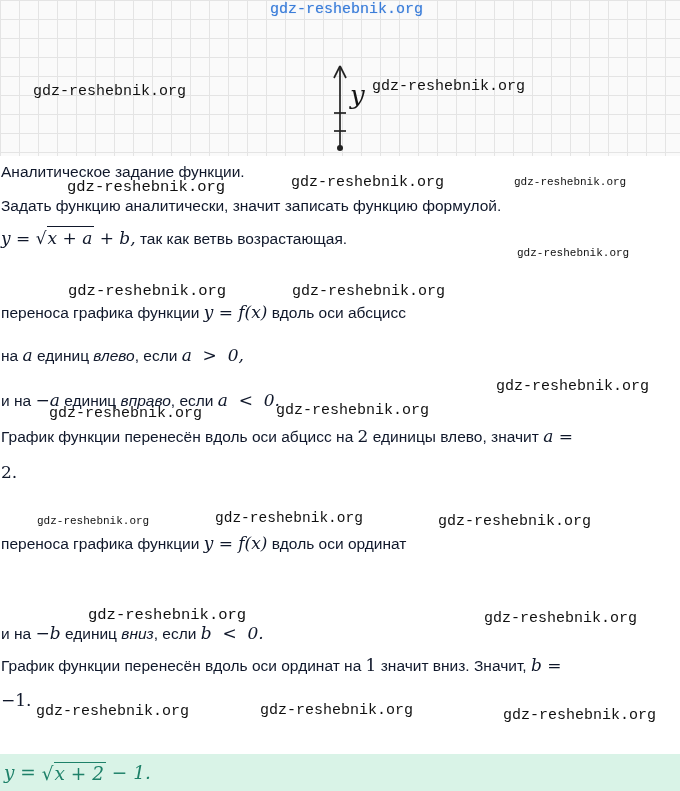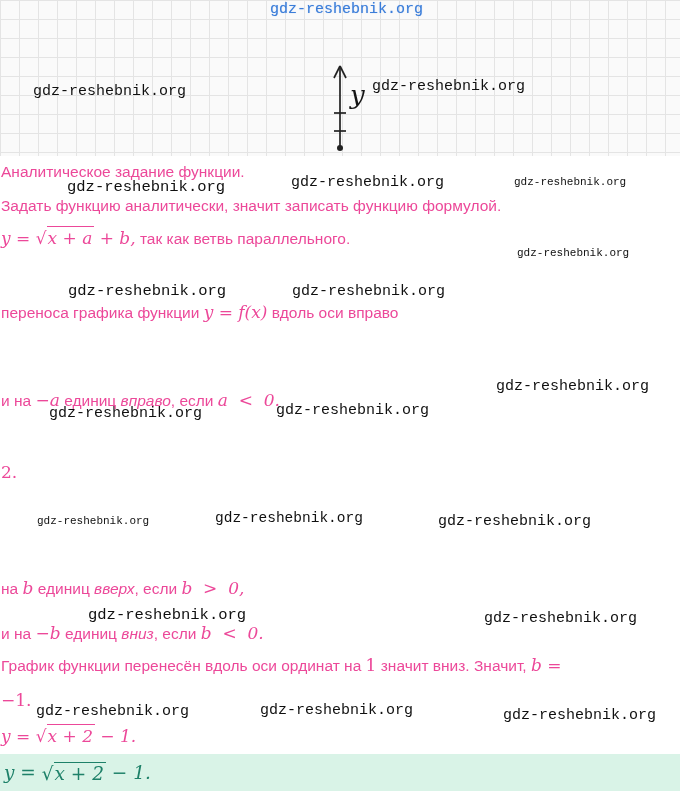--- a/index.html
+++ b/index.html
@@ -23,21 +23,21 @@
   }
   
   .wm{
     position:absolute;white-space:nowrap;color:#101010;
     font-family:Liberation Mono, monospace;line-height:1.1;
   }
   .wm-blue{color:#3b7dd8;text-shadow:0 0 1px rgba(90,150,235,.55);}
   
   .tline{
     position:absolute;left:1px;white-space:pre;
-    font-size:15.5px;line-height:22px;color:#ec4899;
+    font-size:15.5px;line-height:22px;color:#0f172a;
   }
   .seg-r{font-family:"Liberation Sans",sans-serif;}
   .seg-em{font-family:"Liberation Sans",sans-serif;font-style:italic;}
   .seg-m{font-family:"DejaVu Serif",serif;font-style:italic;font-size:17px;}
   .seg-m2{font-family:"DejaVu Serif",serif;font-style:normal;font-size:17px;}
   .q{font-family:"DejaVu Serif",serif;font-style:italic;font-size:17px;white-space:pre;}
   .q-sign{font-style:normal;}
   .q-rad{display:inline-block;border-top:1.4px solid currentColor;padding:0 2px 0 1px;}
   
   .answer{
@@ -81,25 +81,26 @@
   <span class="wm" style="left:215px;top:511px;font-size:14.5px">gdz-reshebnik.org</span>
   <span class="wm" style="left:438px;top:514px;font-size:15px">gdz-reshebnik.org</span>
   <span class="wm" style="left:88px;top:607px;font-size:15.5px">gdz-reshebnik.org</span>
   <span class="wm" style="left:484px;top:611px;font-size:15px">gdz-reshebnik.org</span>
   <span class="wm" style="left:36px;top:704px;font-size:15px">gdz-reshebnik.org</span>
   <span class="wm" style="left:260px;top:703px;font-size:15px">gdz-reshebnik.org</span>
   <span class="wm" style="left:503px;top:708px;font-size:15px">gdz-reshebnik.org</span>
 
   <div class="tline" style="top:161px"><span class="seg-r">Аналитическое задание функции.</span></div>
   <div class="tline" style="top:195px"><span class="seg-r">Задать функцию аналитически, значит записать функцию формулой.</span></div>
-  <div class="tline" style="top:226px"><span class="seg-m">y = </span><span class="q"><span class="q-sign">√</span><span class="q-rad">x + a</span></span><span class="seg-m"> + b,</span><span class="seg-r"> так как ветвь параллельного.</span></div>
-  <div class="tline" style="top:301px"><span class="seg-r">переноса графика функции </span><span class="seg-m">y = f(x)</span><span class="seg-r"> вдоль оси вправо</span></div>
+  <div class="tline" style="top:226px"><span class="seg-m">y = </span><span class="q"><span class="q-sign">√</span><span class="q-rad">x + a</span></span><span class="seg-m"> + b,</span><span class="seg-r"> так как ветвь возрастающая.</span></div>
+  <div class="tline" style="top:301px"><span class="seg-r">переноса графика функции </span><span class="seg-m">y = f(x)</span><span class="seg-r"> вдоль оси абсцисс</span></div>
+  <div class="tline" style="top:344px"><span class="seg-r">на </span><span class="seg-m">a</span><span class="seg-r"> единиц </span><span class="seg-em">влево</span><span class="seg-r">, если </span><span class="seg-m">a  &gt;  0,</span></div>
   <div class="tline" style="top:389px"><span class="seg-r">и на </span><span class="seg-m">−a</span><span class="seg-r"> единиц </span><span class="seg-em">вправо</span><span class="seg-r">, если </span><span class="seg-m">a  &lt;  0.</span></div>
+  <div class="tline" style="top:425px"><span class="seg-r">График функции перенесён вдоль оси абцисс на </span><span class="seg-m2">2</span><span class="seg-r"> единицы влево, значит </span><span class="seg-m">a =</span></div>
   <div class="tline" style="top:461px"><span class="seg-m2">2.</span></div>
-  <div class="tline" style="top:577px"><span class="seg-r">на </span><span class="seg-m">b</span><span class="seg-r"> единиц </span><span class="seg-em">вверх</span><span class="seg-r">, если </span><span class="seg-m">b  &gt;  0,</span></div>
+  <div class="tline" style="top:532px"><span class="seg-r">переноса графика функции </span><span class="seg-m">y = f(x)</span><span class="seg-r"> вдоль оси ординат</span></div>
   <div class="tline" style="top:622px"><span class="seg-r">и на </span><span class="seg-m">−b</span><span class="seg-r"> единиц </span><span class="seg-em">вниз</span><span class="seg-r">, если </span><span class="seg-m">b  &lt;  0.</span></div>
   <div class="tline" style="top:654px"><span class="seg-r">График функции перенесён вдоль оси ординат на </span><span class="seg-m2">1</span><span class="seg-r"> значит вниз. Значит, </span><span class="seg-m">b =</span></div>
   <div class="tline" style="top:689px"><span class="seg-m2">−1.</span></div>
-  <div class="tline" style="top:724px"><span class="seg-m">y = </span><span class="q"><span class="q-sign">√</span><span class="q-rad">x + 2</span></span><span class="seg-m"> − 1.</span></div>
 
   <div class="answer"><span class="seg-m">y = </span><span class="q"><span class="q-sign">√</span><span class="q-rad">x + 2</span></span><span class="seg-m"> − 1.</span></div>
 
 </div>
 
 </body></html>

